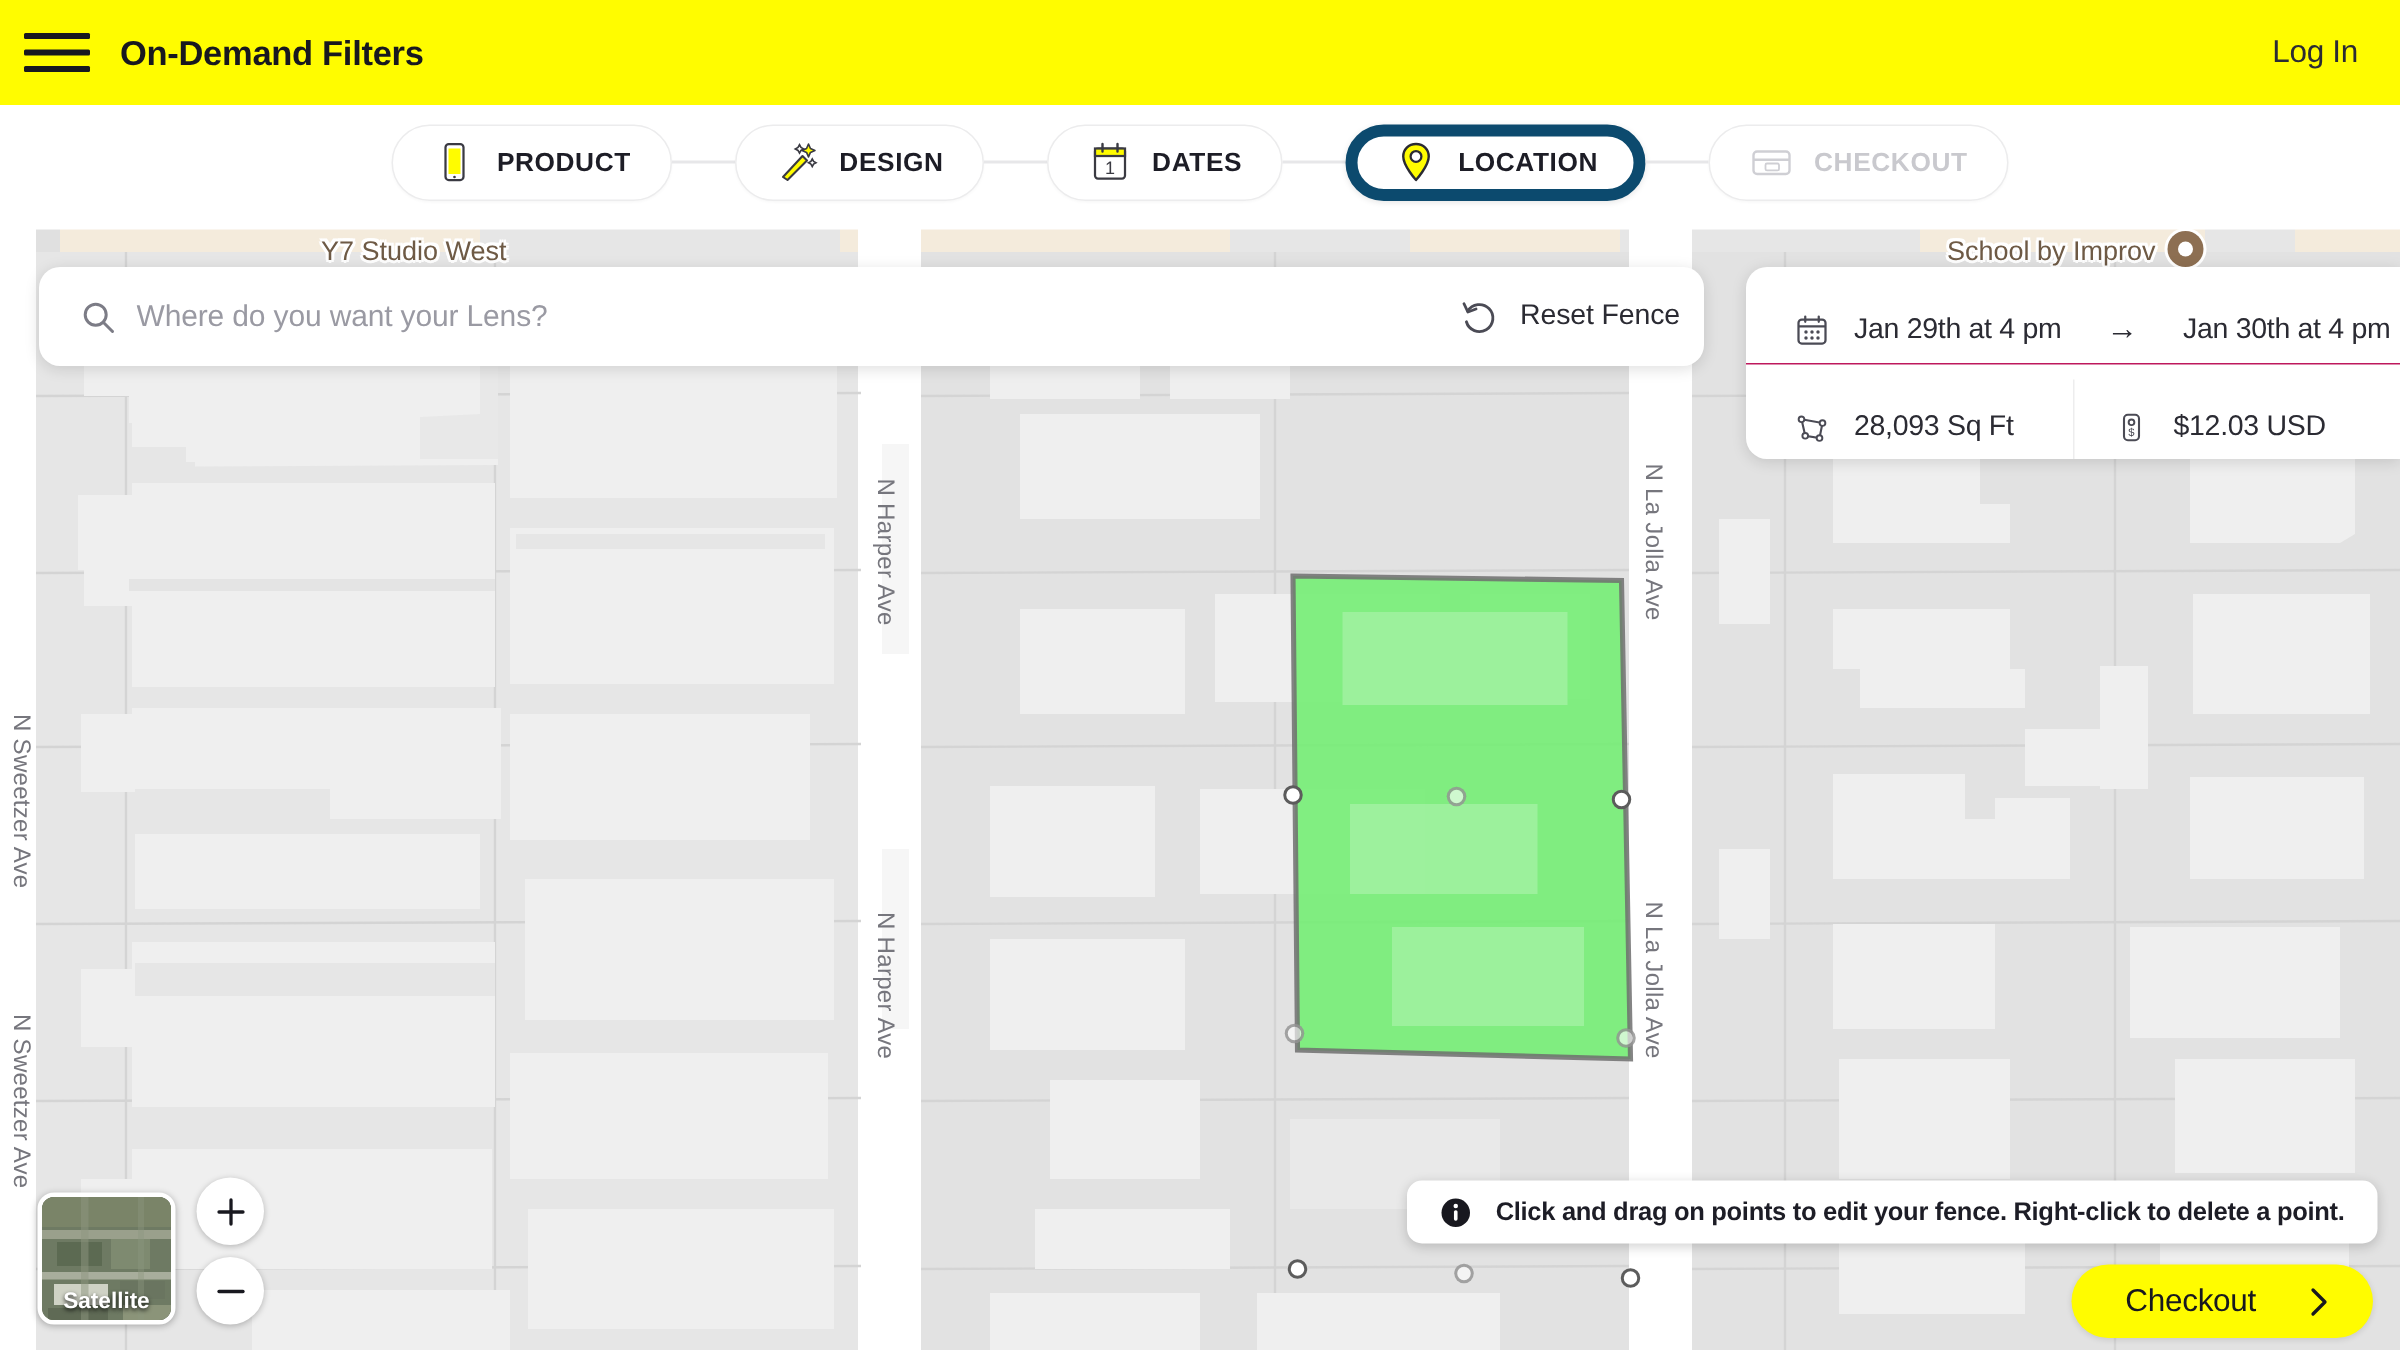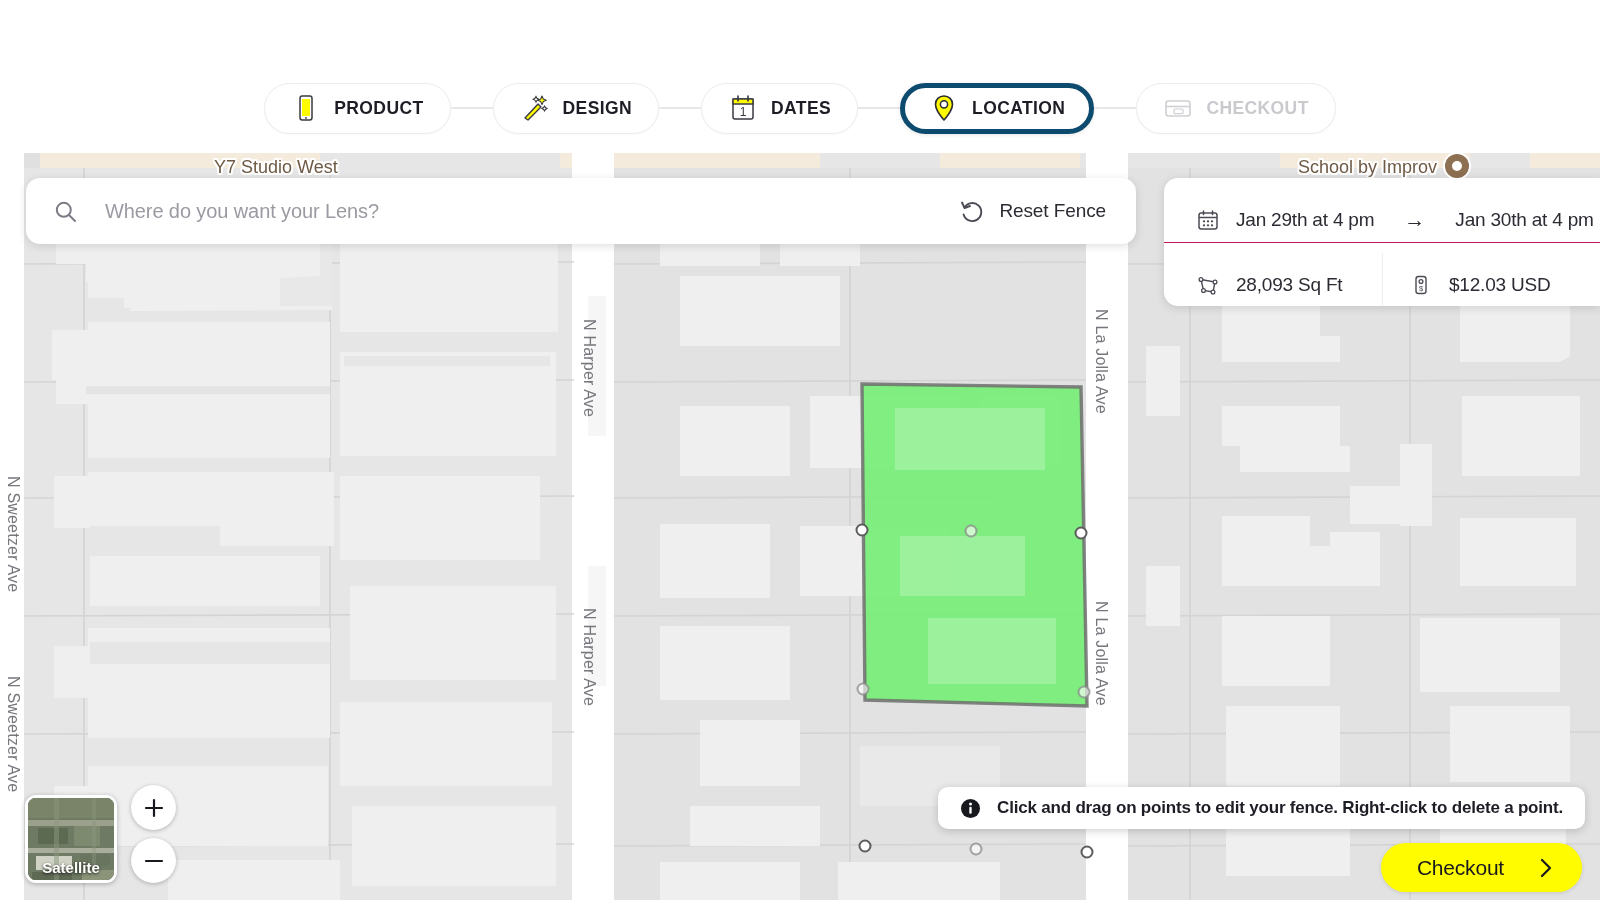--- a/index.html
+++ b/index.html
@@ -42,21 +42,21 @@
   .steps { display: flex; align-items: center; }
   .step {
     display: flex; align-items: center; gap: 13px;
     height: 51px; padding: 0 26px;
     border: 1.5px solid #ececed; border-radius: 26px;
     background: #fff;
     cursor: pointer;
     box-shadow: 0 1px 2px rgba(0,0,0,0.03);
   }
   .step.active {
-    border: 5px solid #0c4a6e;
+    border: 8px solid #0c4a6e;
     box-shadow: 0 1px 4px rgba(0,0,0,0.10);
     padding: 0 24px;
   }
   .step.disabled { cursor: default; }
   .step .lbl {
     font-size: 17.5px; font-weight: bold; color: #1d1d26; letter-spacing: 0.4px;
   }
   .step.disabled .lbl { color: #c9c9ce; }
   .connector { width: 42px; height: 1.5px; background: #e7e7e9; }
   .stepicon { width: 30px; height: 30px; display: block; }
@@ -91,25 +91,25 @@
   
   .searchbar {
     position: absolute; top: 178px; left: 26px; width: 1110px; height: 66px;
     background: #fff; border-radius: 14px;
     box-shadow: 0 2px 10px rgba(0,0,0,0.13);
     display: flex; align-items: center; z-index: 20;
   }
   .search-input {
     flex: 1; border: none; outline: none; background: transparent;
     font-size: 20px; color: #5b5b66; font-family: "Liberation Sans", sans-serif;
-    margin-left: 28px; letter-spacing: -0.1px;
+    margin-left: 14px; letter-spacing: -0.1px;
   }
   .search-input::placeholder { color: #9a9aa3; }
   .resetfence {
-    display: flex; align-items: center; gap: 14px; margin-right: 30px;
+    display: flex; align-items: center; gap: 14px; margin-right: 16px;
     cursor: pointer; color: #2b2b33; font-size: 19px; letter-spacing: -0.1px;
   }
 
   
   .infopanel {
     position: absolute; top: 178px; right: 0; width: 436px;
     background: #fff; border-radius: 14px 0 0 14px;
     box-shadow: 0 2px 10px rgba(0,0,0,0.13);
     z-index: 21; overflow: hidden;
   }
@@ -164,20 +164,29 @@
     cursor: pointer; z-index: 23;
     box-shadow: 0 1px 4px rgba(0,0,0,0.12);
   }
   .checkout .ctext { font-size: 21px; color: #18181f; letter-spacing: -0.2px; }
 </style>
 </head>
 <body>
 
 <div id="app">
 
+  <div class="header">
+    <div class="hamburger">
+      <span></span>
+      <span></span>
+      <span></span>
+    </div>
+    <div class="brand">On-Demand Filters</div>
+    <div class="login">Log In</div>
+  </div>
 
   <div class="map">
     <div class="maplayer">
       <svg width="1600" height="754" viewBox="0 0 1600 754">
         <rect x="0" y="0" width="1600" height="754" fill="#e0e0e0"></rect>
 
         <rect x="40" y="0" width="1560" height="22" fill="#f4ebdc"></rect>
         <rect x="320" y="0" width="240" height="22" fill="#e6e6e6"></rect>
         <rect x="820" y="0" width="120" height="22" fill="#e6e6e6"></rect>
         <rect x="1080" y="0" width="200" height="22" fill="#e6e6e6"></rect>

